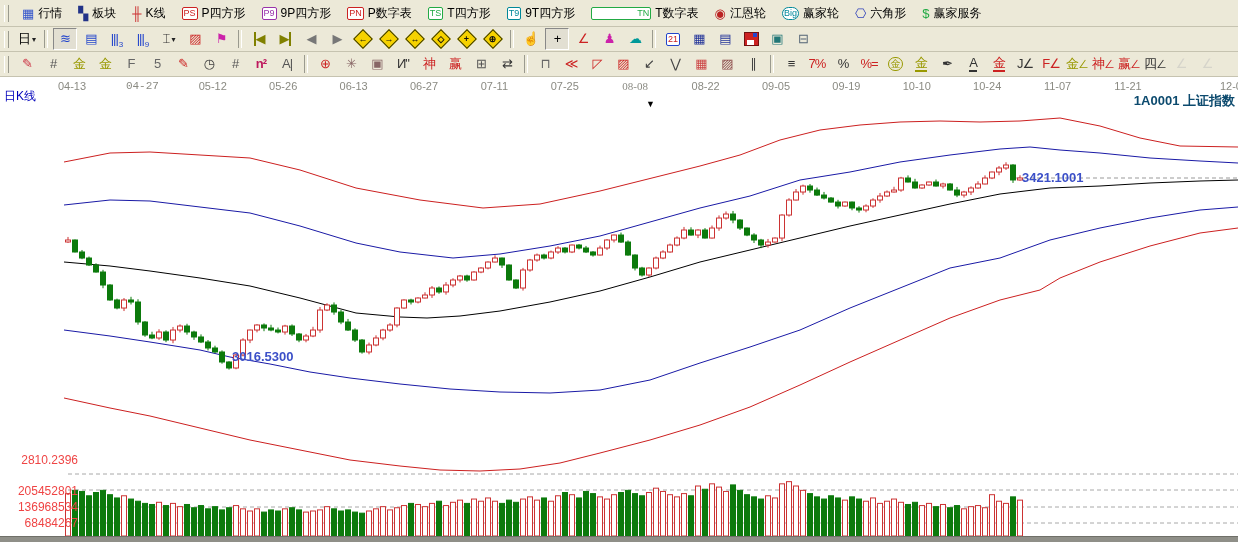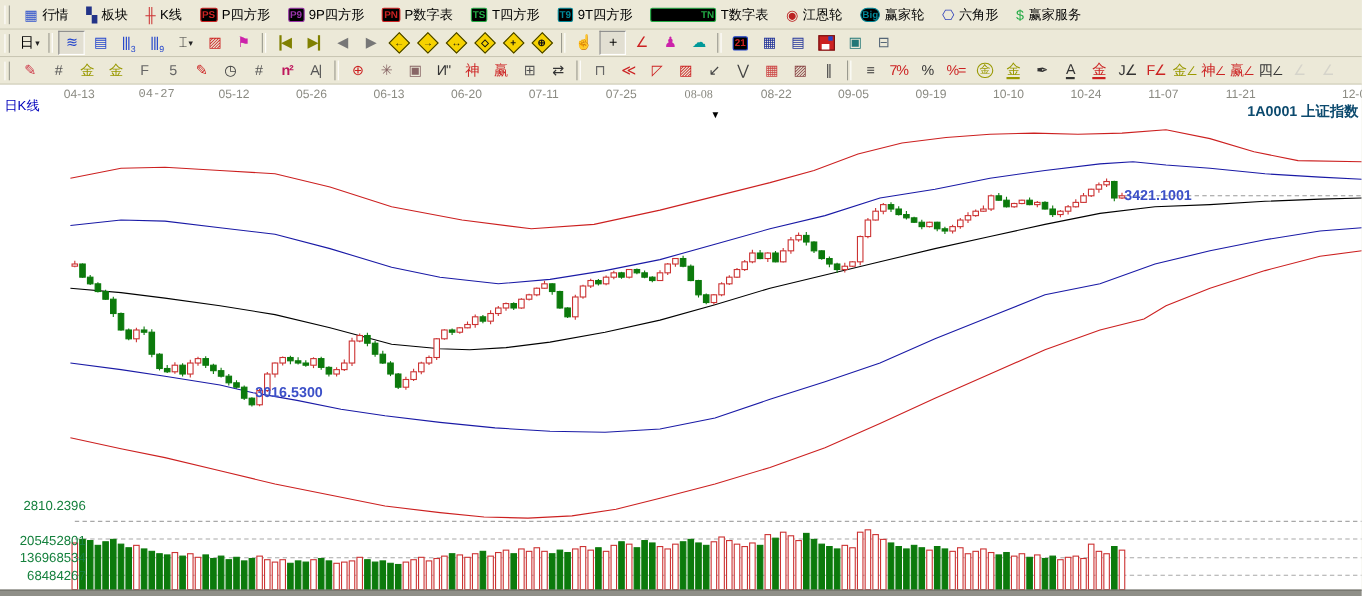--- a/index.html
+++ b/index.html
@@ -9,21 +9,21 @@
     -webkit-font-smoothing:none;
   }
   
   .bar{display:flex;align-items:center;background:#ece9d8;border-bottom:1px solid #c6c3b0;box-sizing:border-box;padding-left:3px;}
   #menu-bar{height:27px;}
   #toolbar-main{height:25px;}
   #toolbar-draw{height:25px;}
   .grip{width:3px;height:17px;border-left:1px solid #fff;border-right:1px solid #9a9a8e;margin:0 5px 0 1px;}
   .menu-item{display:flex;align-items:center;gap:4px;padding:2px 8px;font-size:12px;color:#000;white-space:nowrap;cursor:default;}
   .mi-glyph{font-size:13px;line-height:13px;}
-  .icon-box{font-size:9px;font-weight:bold;border:1px solid;border-radius:2px;padding:0 1px;line-height:11px;background:#000000;}
+  .icon-box{font-size:9px;font-weight:normal;border:1px solid;border-radius:2px;padding:0 1px;line-height:11px;background:#ffffff;}
   .icon-box.round{border-radius:7px;}
   .tbtn{min-width:22px;height:20px;display:flex;align-items:center;justify-content:center;margin:0 1px;border:1px solid transparent;font-size:13px;position:relative;cursor:default;}
   .tbtn.selected{border-color:#888 #fff #fff #888;background:#e2dfd2;}
   .tbtn.disabled{opacity:.45;}
   .tglyph{line-height:14px;white-space:nowrap;letter-spacing:-1px;}
   .tglyph.circled{border:1px solid;border-radius:8px;padding:0 2px;font-size:10px;line-height:12px;}
   .tglyph.underlined{border-bottom:2px solid;}
   .tsub{font-size:8px;align-self:flex-end;margin-left:1px;}
   .tsep{width:2px;height:18px;border-left:1px solid #9a9a8e;border-right:1px solid #fff;margin:0 4px;}
   .dropdown-arrow{font-size:8px;color:#222;margin-left:2px;}
@@ -36,21 +36,21 @@
   #chart-area{position:absolute;left:0;top:77px;width:1238px;height:465px;background:#ffffff;}
   #chart-svg{position:absolute;left:0;top:0;}
   .date-label{position:absolute;top:3px;font-size:11px;color:#8a8a82;width:44px;text-align:center;}
   #kline-title{position:absolute;left:4px;top:11px;font-size:12px;color:#0000bb;}
   #indicator-row{position:absolute;left:66px;top:17px;font-size:12px;white-space:nowrap;}
   #indicator-row .ind-name{color:#000;font-size:13px;margin-right:16px;}
   #indicator-row .ind-val{margin-right:13px;}
   #symbol-label{position:absolute;right:3px;top:15px;font-size:13px;font-weight:bold;color:#0c4a6e;}
   .anno{position:absolute;white-space:nowrap;}
   .price-blue{font-size:13px;font-weight:600;color:#3c50c8;}
-  .axis-black{font-size:12px;color:#15803d;}
+  .axis-black{font-size:12px;color:#ef4444;}
   .marker-black{font-size:9px;color:#000;}
   #bottom-strip{position:absolute;left:0;top:459px;width:1238px;height:6px;background:#8f8f88;border-top:1px solid #6f6f68;}
 </style>
 </head>
 <body>
 
 <div id="menu-bar" class="bar">
   <div class="grip"></div>
 <div class="menu-item">
       <span class="mi-glyph" style="color: rgb(51, 85, 204);">▦</span>
@@ -784,21 +784,21 @@
       <rect x="1017.5" y="423.1304347826087" width="5" height="35.869565217391305" fill="#ffffff" stroke="#cc3333"></rect>
     </svg>
   <div id="kline-title" class="anno">日K线</div>
   <div id="symbol-label">1A0001 上证指数</div>
   <div id="bottom-strip"></div>
 <div class="date-label" style="left: 50px;">04-13</div>
     <div class="date-label" style="left: 120.4px; font-family: Liberation Mono, monospace;">04-27</div>
     <div class="date-label" style="left: 190.8px;">05-12</div>
     <div class="date-label" style="left: 261.2px;">05-26</div>
     <div class="date-label" style="left: 331.6px;">06-13</div>
-    <div class="date-label" style="left: 402px;">06-20</div>
+    <div class="date-label" style="left: 402px;">06-27</div>
     <div class="date-label" style="left: 472.4px;">07-11</div>
     <div class="date-label" style="left: 542.8px;">07-25</div>
     <div class="date-label" style="left: 613.2px; font-family: Liberation Serif, serif;">08-08</div>
     <div class="date-label" style="left: 683.6px;">08-22</div>
     <div class="date-label" style="left: 754px;">09-05</div>
     <div class="date-label" style="left: 824.4px;">09-19</div>
     <div class="date-label" style="left: 894.8px;">10-10</div>
     <div class="date-label" style="left: 965.2px;">10-24</div>
     <div class="date-label" style="left: 1035.6px;">11-07</div>
     <div class="date-label" style="left: 1106px;">11-21</div>

